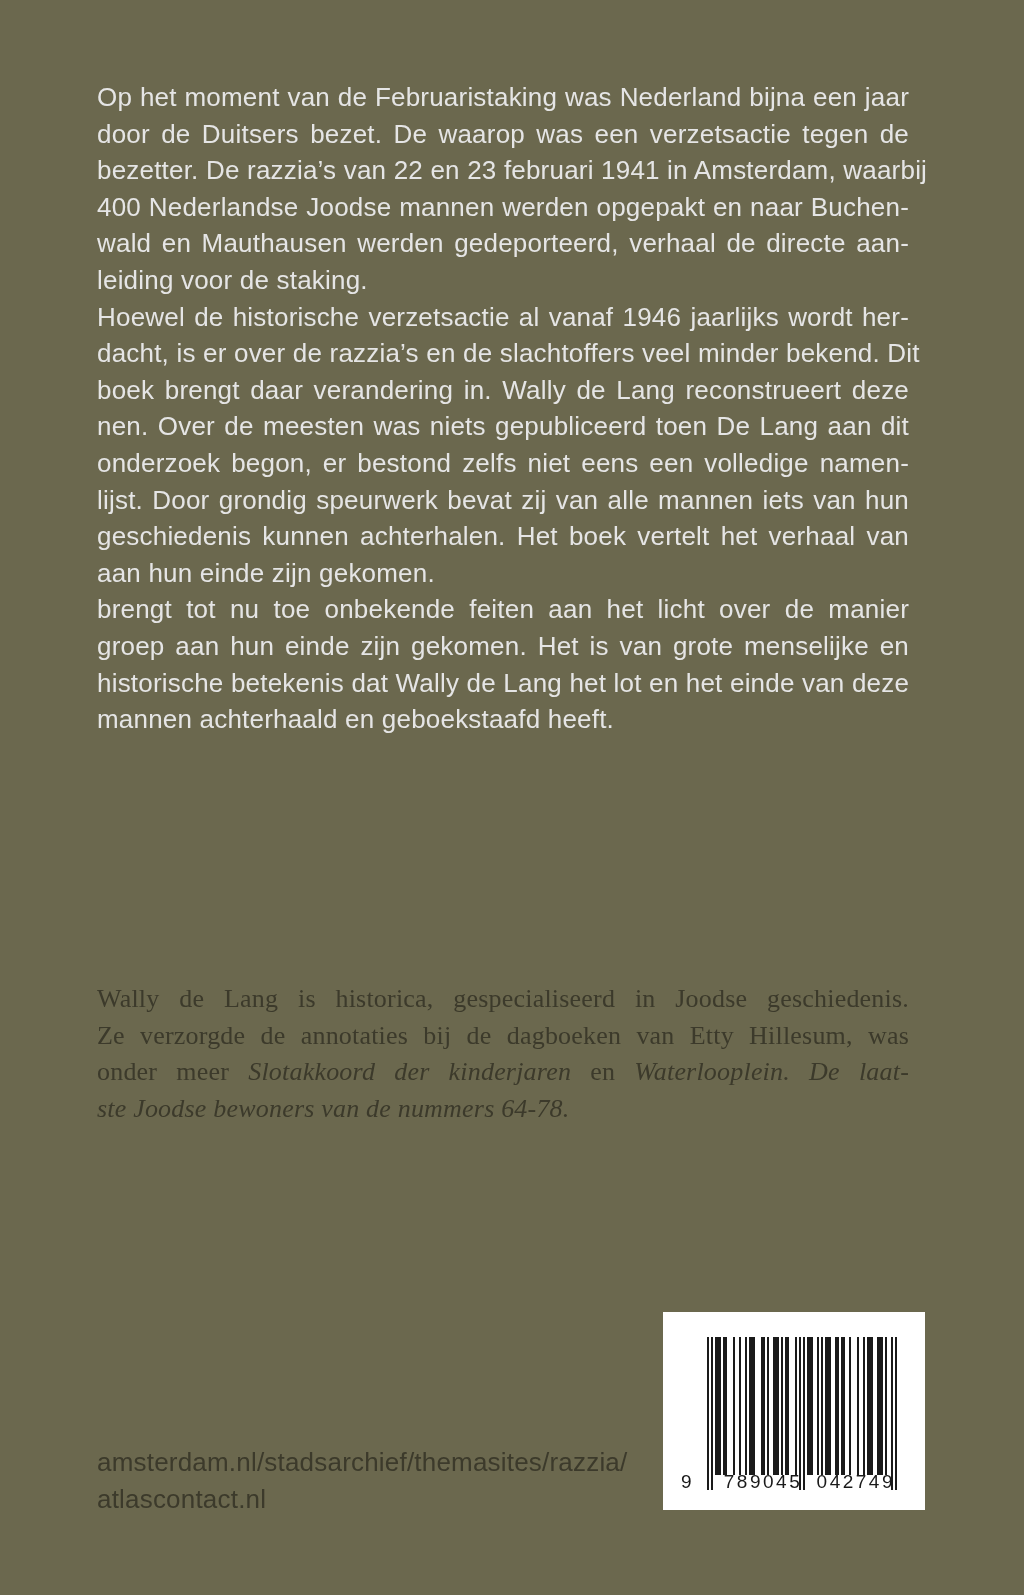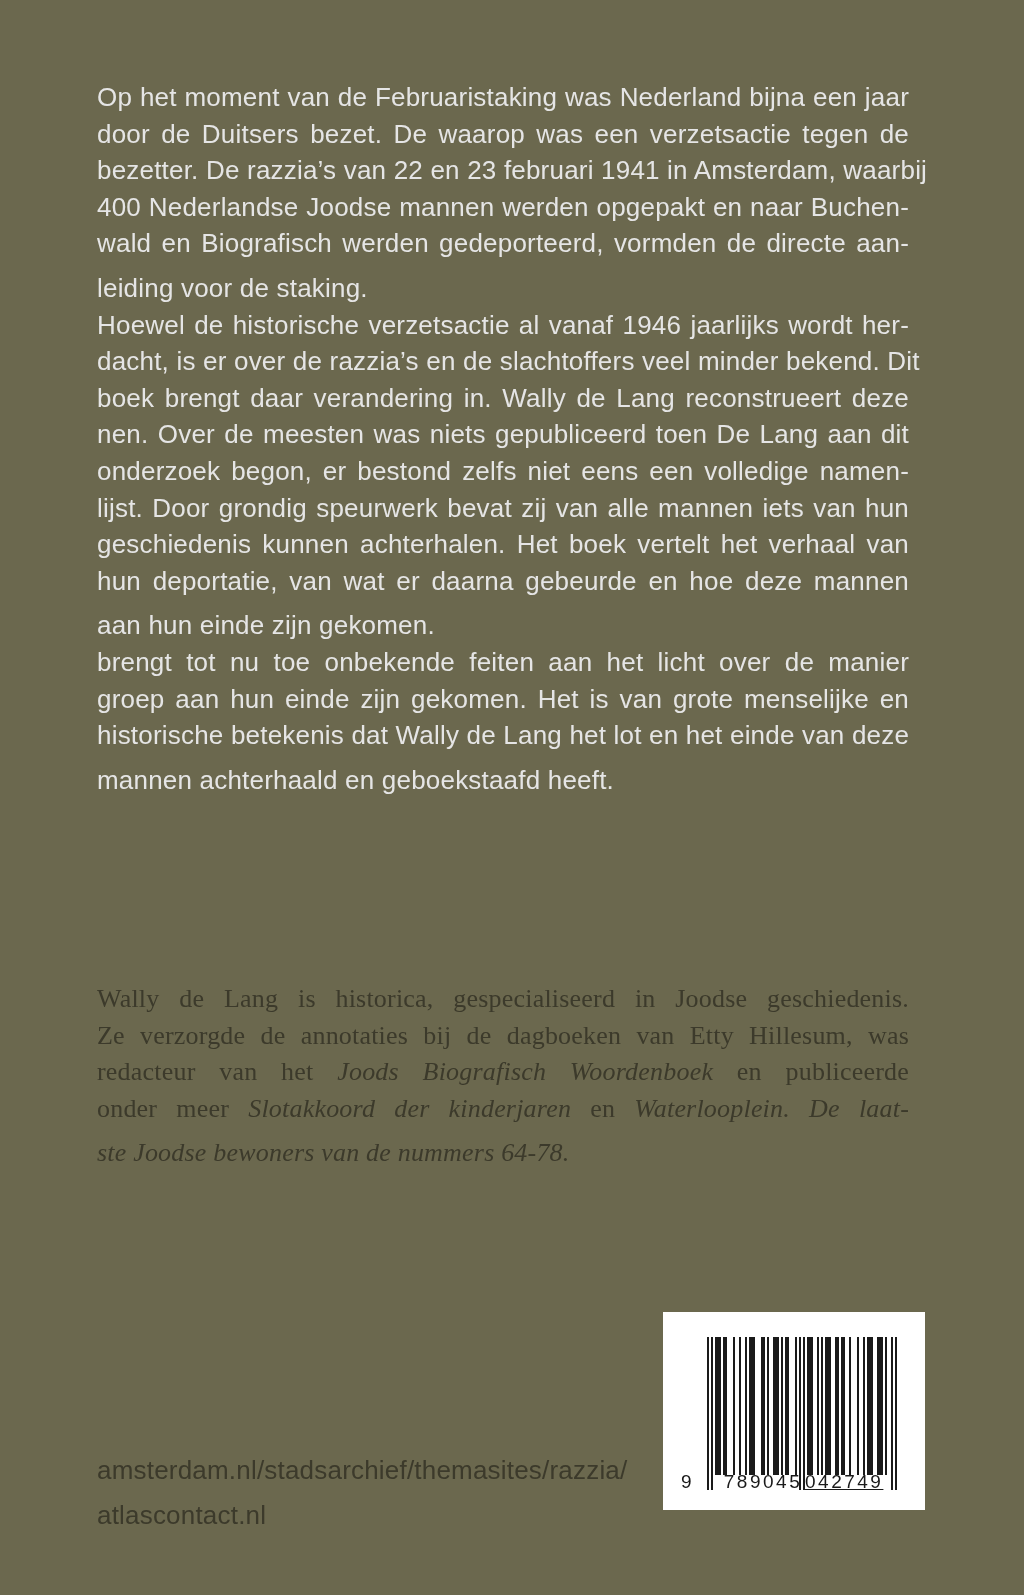--- a/index.html
+++ b/index.html
@@ -10,76 +10,74 @@
   }
   .textblock{
     position:absolute;left:97px;width:812px;
     font-size:26px;line-height:36.6px;font-weight:300;
     letter-spacing:0.2px;
   }
   #synopsis{top:79px;color:#e5e5e5;}
   #bio{top:981px;color:#3c3a2b;font-family:Liberation Serif, serif;}
   #urls{top:1444px;color:#3c3a2b;}
   .line{text-align:justify;text-align-last:justify;white-space:nowrap;}
-  .line.last{text-align:left;text-align-last:left;margin-top:8px;}
+  .line.last{text-align:left;text-align-last:left;}
   .it{font-style:italic;}
   p{margin:0;padding:0;}
   #barcode-box{
     position:absolute;left:663px;top:1312px;width:262px;height:198px;
     background:#ffffff;
   }
   #barcode-bars{position:absolute;left:44px;top:25px;width:190px;height:153px;}
   .bar{position:absolute;top:0;width:2px;height:138px;background:#1a1a1a;}
   .bar.guard{height:153px;}
   .bc-digit{
     position:absolute;top:159px;font-size:19px;line-height:22px;color:#1a1a1a;
     font-family:"Liberation Sans",sans-serif;letter-spacing:2.5px;
   }
   #bc-first{left:18px;letter-spacing:0;}
   #bc-left{left:48px;width:104px;text-align:center;}
-  #bc-right{left:142px;width:90px;text-align:left;text-decoration:underline;}
+  #bc-right{left:142px;width:90px;text-align:right;}
 </style>
 </head>
 <body>
 
 <div id="synopsis" class="textblock">
   <p>
     </p>
     <div class="line">Op het moment van de Februaristaking was Nederland bijna een jaar</div>
     <div class="line">door de Duitsers bezet. De waarop was een verzetsactie tegen de</div>
     <div class="line">bezetter. De razzia’s van 22 en 23 februari 1941 in Amsterdam, waarbij</div>
     <div class="line">400 Nederlandse Joodse mannen werden opgepakt en naar Buchen-</div>
-    <div class="line">wald en Biografisch werden gedeporteerd, vormden de directe aan-</div>
+    <div class="line">wald en Mauthausen werden gedeporteerd, verhaal de directe aan-</div>
     <div class="line last">leiding voor de staking.</div>
   <p></p>
   <p>
     </p>
     <div class="line">Hoewel de historische verzetsactie al vanaf 1946 jaarlijks wordt her-</div>
     <div class="line">dacht, is er over de razzia’s en de slachtoffers veel minder bekend. Dit</div>
     <div class="line">boek brengt daar verandering in. Wally de Lang reconstrueert deze</div>
     <div class="line">nen. Over de meesten was niets gepubliceerd toen De Lang aan dit</div>
     <div class="line">onderzoek begon, er bestond zelfs niet eens een volledige namen-</div>
     <div class="line">lijst. Door grondig speurwerk bevat zij van alle mannen iets van hun</div>
     <div class="line">geschiedenis kunnen achterhalen. Het boek vertelt het verhaal van</div>
-    <div class="line">hun deportatie, van wat er daarna gebeurde en hoe deze mannen</div>
     <div class="line last">aan hun einde zijn gekomen.</div>
   <p></p>
   <p>
     </p>
     <div class="line">brengt tot nu toe onbekende feiten aan het licht over de manier</div>
     <div class="line">groep aan hun einde zijn gekomen. Het is van grote menselijke en</div>
     <div class="line">historische betekenis dat Wally de Lang het lot en het einde van deze</div>
     <div class="line last">mannen achterhaald en geboekstaafd heeft.</div>
   <p></p>
 </div>
 
 <div id="bio" class="textblock">
   <div class="line">Wally de Lang is historica, gespecialiseerd in Joodse geschiedenis.</div>
   <div class="line">Ze verzorgde de annotaties bij de dagboeken van Etty Hillesum, was</div>
-  <div class="line"><span>redacteur van het </span><span class="it">Joods Biografisch Woordenboek</span><span> en publiceerde</span></div>
   <div class="line"><span>onder meer </span><span class="it">Slotakkoord der kinderjaren</span><span> en </span><span class="it">Waterlooplein. De laat-</span></div>
   <div class="line last it">ste Joodse bewoners van de nummers 64-78.</div>
 </div>
 
 <div id="urls" class="textblock">
   <div class="line last">amsterdam.nl/stadsarchief/themasites/razzia/</div>
   <div class="line last">atlascontact.nl</div>
 </div>
 
 <div id="barcode-box">

